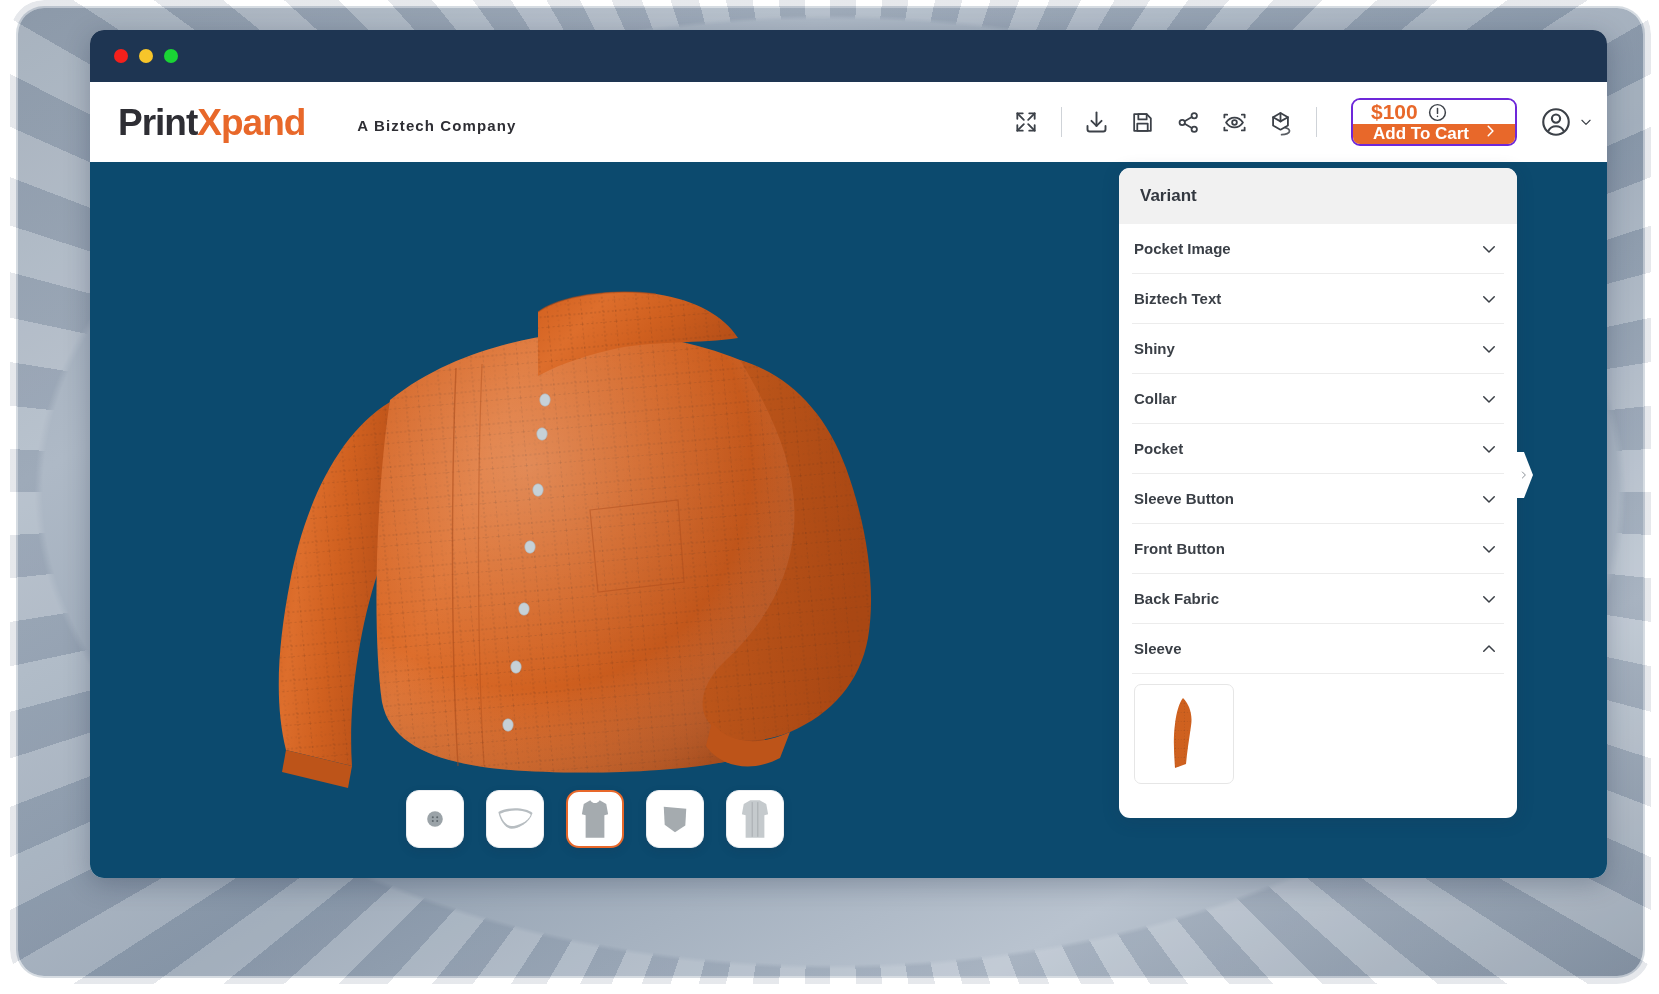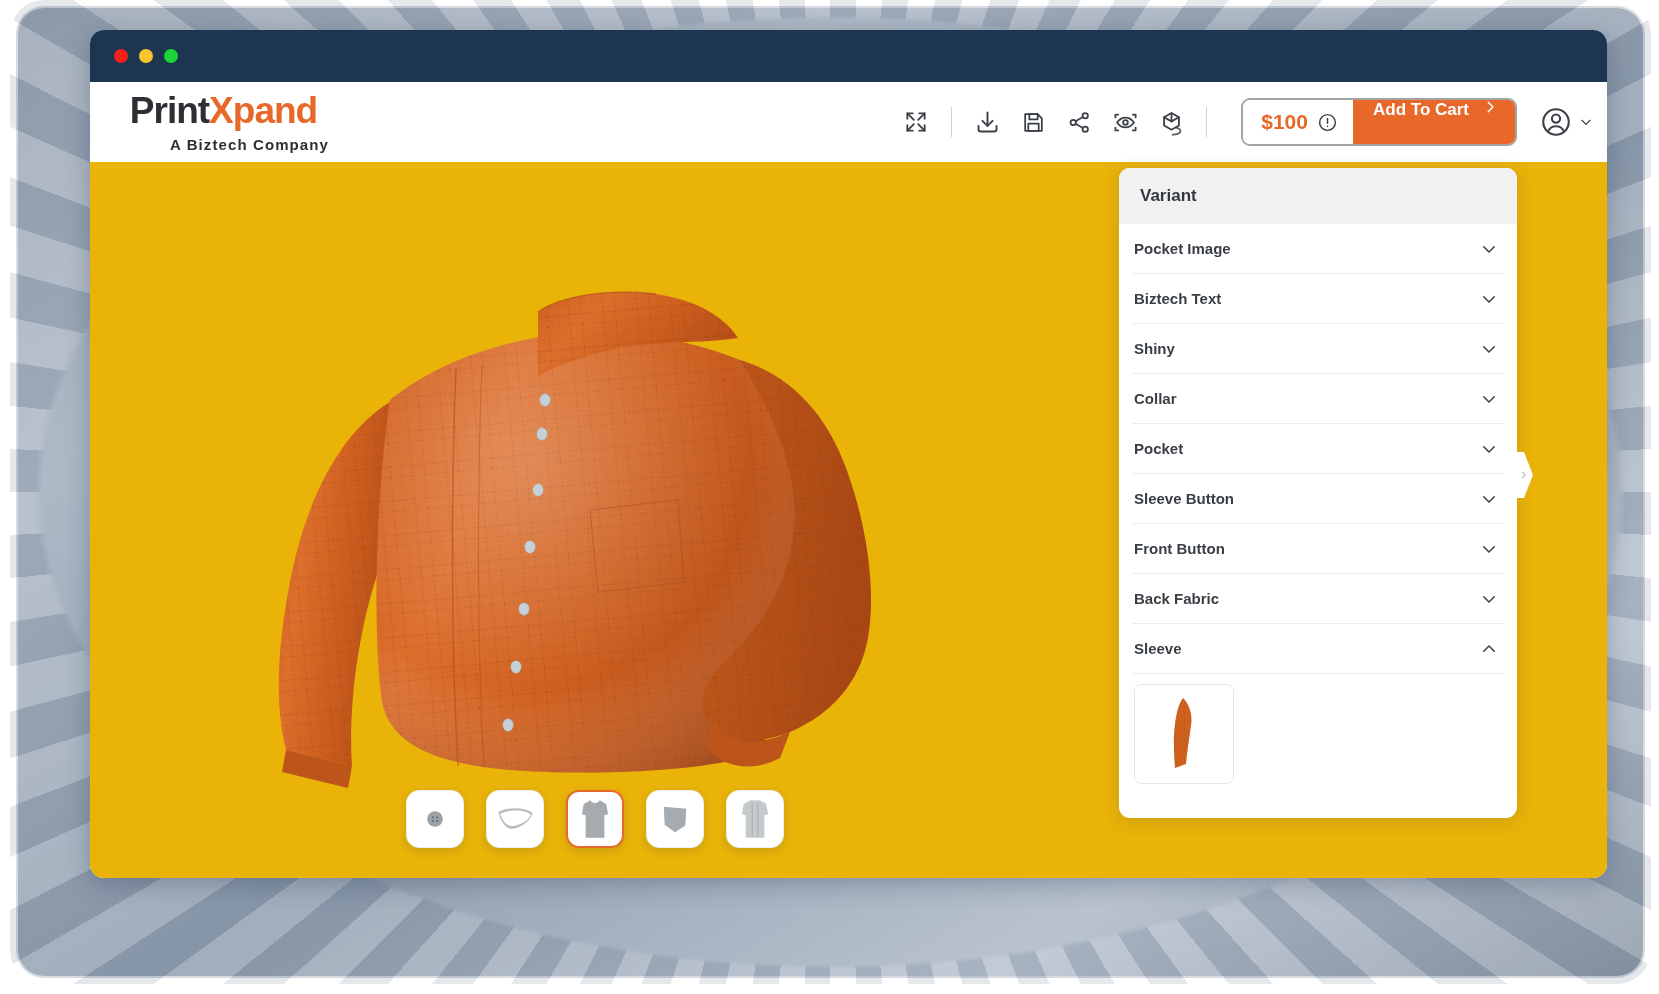--- a/index.html
+++ b/index.html
@@ -60,21 +60,21 @@
   .dot.green  { background: #1ad435; }
 
   
   #app-header {
     height: 80px;
     background: #ffffff;
     display: flex; align-items: center;
     padding: 0 14px 0 22px;
     position: relative;
   }
-  #brand-logo { display: flex; flex-direction: column; align-items: center; margin-left: 6px; }
+  #brand-logo { display: flex; flex-direction: row; align-items: center; margin-left: 6px; }
   #brand-wordmark {
     font-size: 37px; font-weight: 700; letter-spacing: -1px; line-height: 1;
     color: #2e2e34;
   }
   #brand-wordmark .accent { color: #e8682a; }
   #brand-tagline {
     font-size: 15px; font-weight: 700; letter-spacing: 1.1px;
     color: #2e2e34; margin-top: 7px; margin-left: 52px;
   }
 
@@ -87,25 +87,26 @@
     display: flex; align-items: center; justify-content: center;
     cursor: pointer; background: none; border: none;
   }
   .tool-btn svg { display: block; }
   .tool-sep {
     width: 1px; height: 30px; background: #cfd3d8; margin: 0 12px;
   }
 
   #cart-group {
     display: flex; align-items: stretch;
-    border: 2px solid #a3a3a3;
+    border: 2px solid #6d28d9;
     border-radius: 9px;
     overflow: hidden;
     height: 48px;
     margin-left: 22px;
+    flex-direction: column;
   }
   #price-box {
     display: flex; align-items: center; gap: 9px;
     padding: 0 15px 0 18px;
     background: #ffffff;
   }
   #price-value { color: #e8682a; font-size: 21px; font-weight: 700; }
   #add-to-cart-btn {
     display: flex; gap: 14px;
     background: #e8682a; color: #fff;
@@ -116,21 +117,21 @@
   }
 
   #account-group {
     display: flex; align-items: center; gap: 6px; margin-left: 22px; cursor: pointer;
   }
 
   
   #stage {
     position: relative;
     height: 716px;
-    background: #eab308;
+    background: #0c4a6e;
   }
 
   
   #product-canvas {
     position: absolute;
     left: 0; top: 0; width: 1010px; height: 640px;
   }
 
   
   #thumb-strip {

